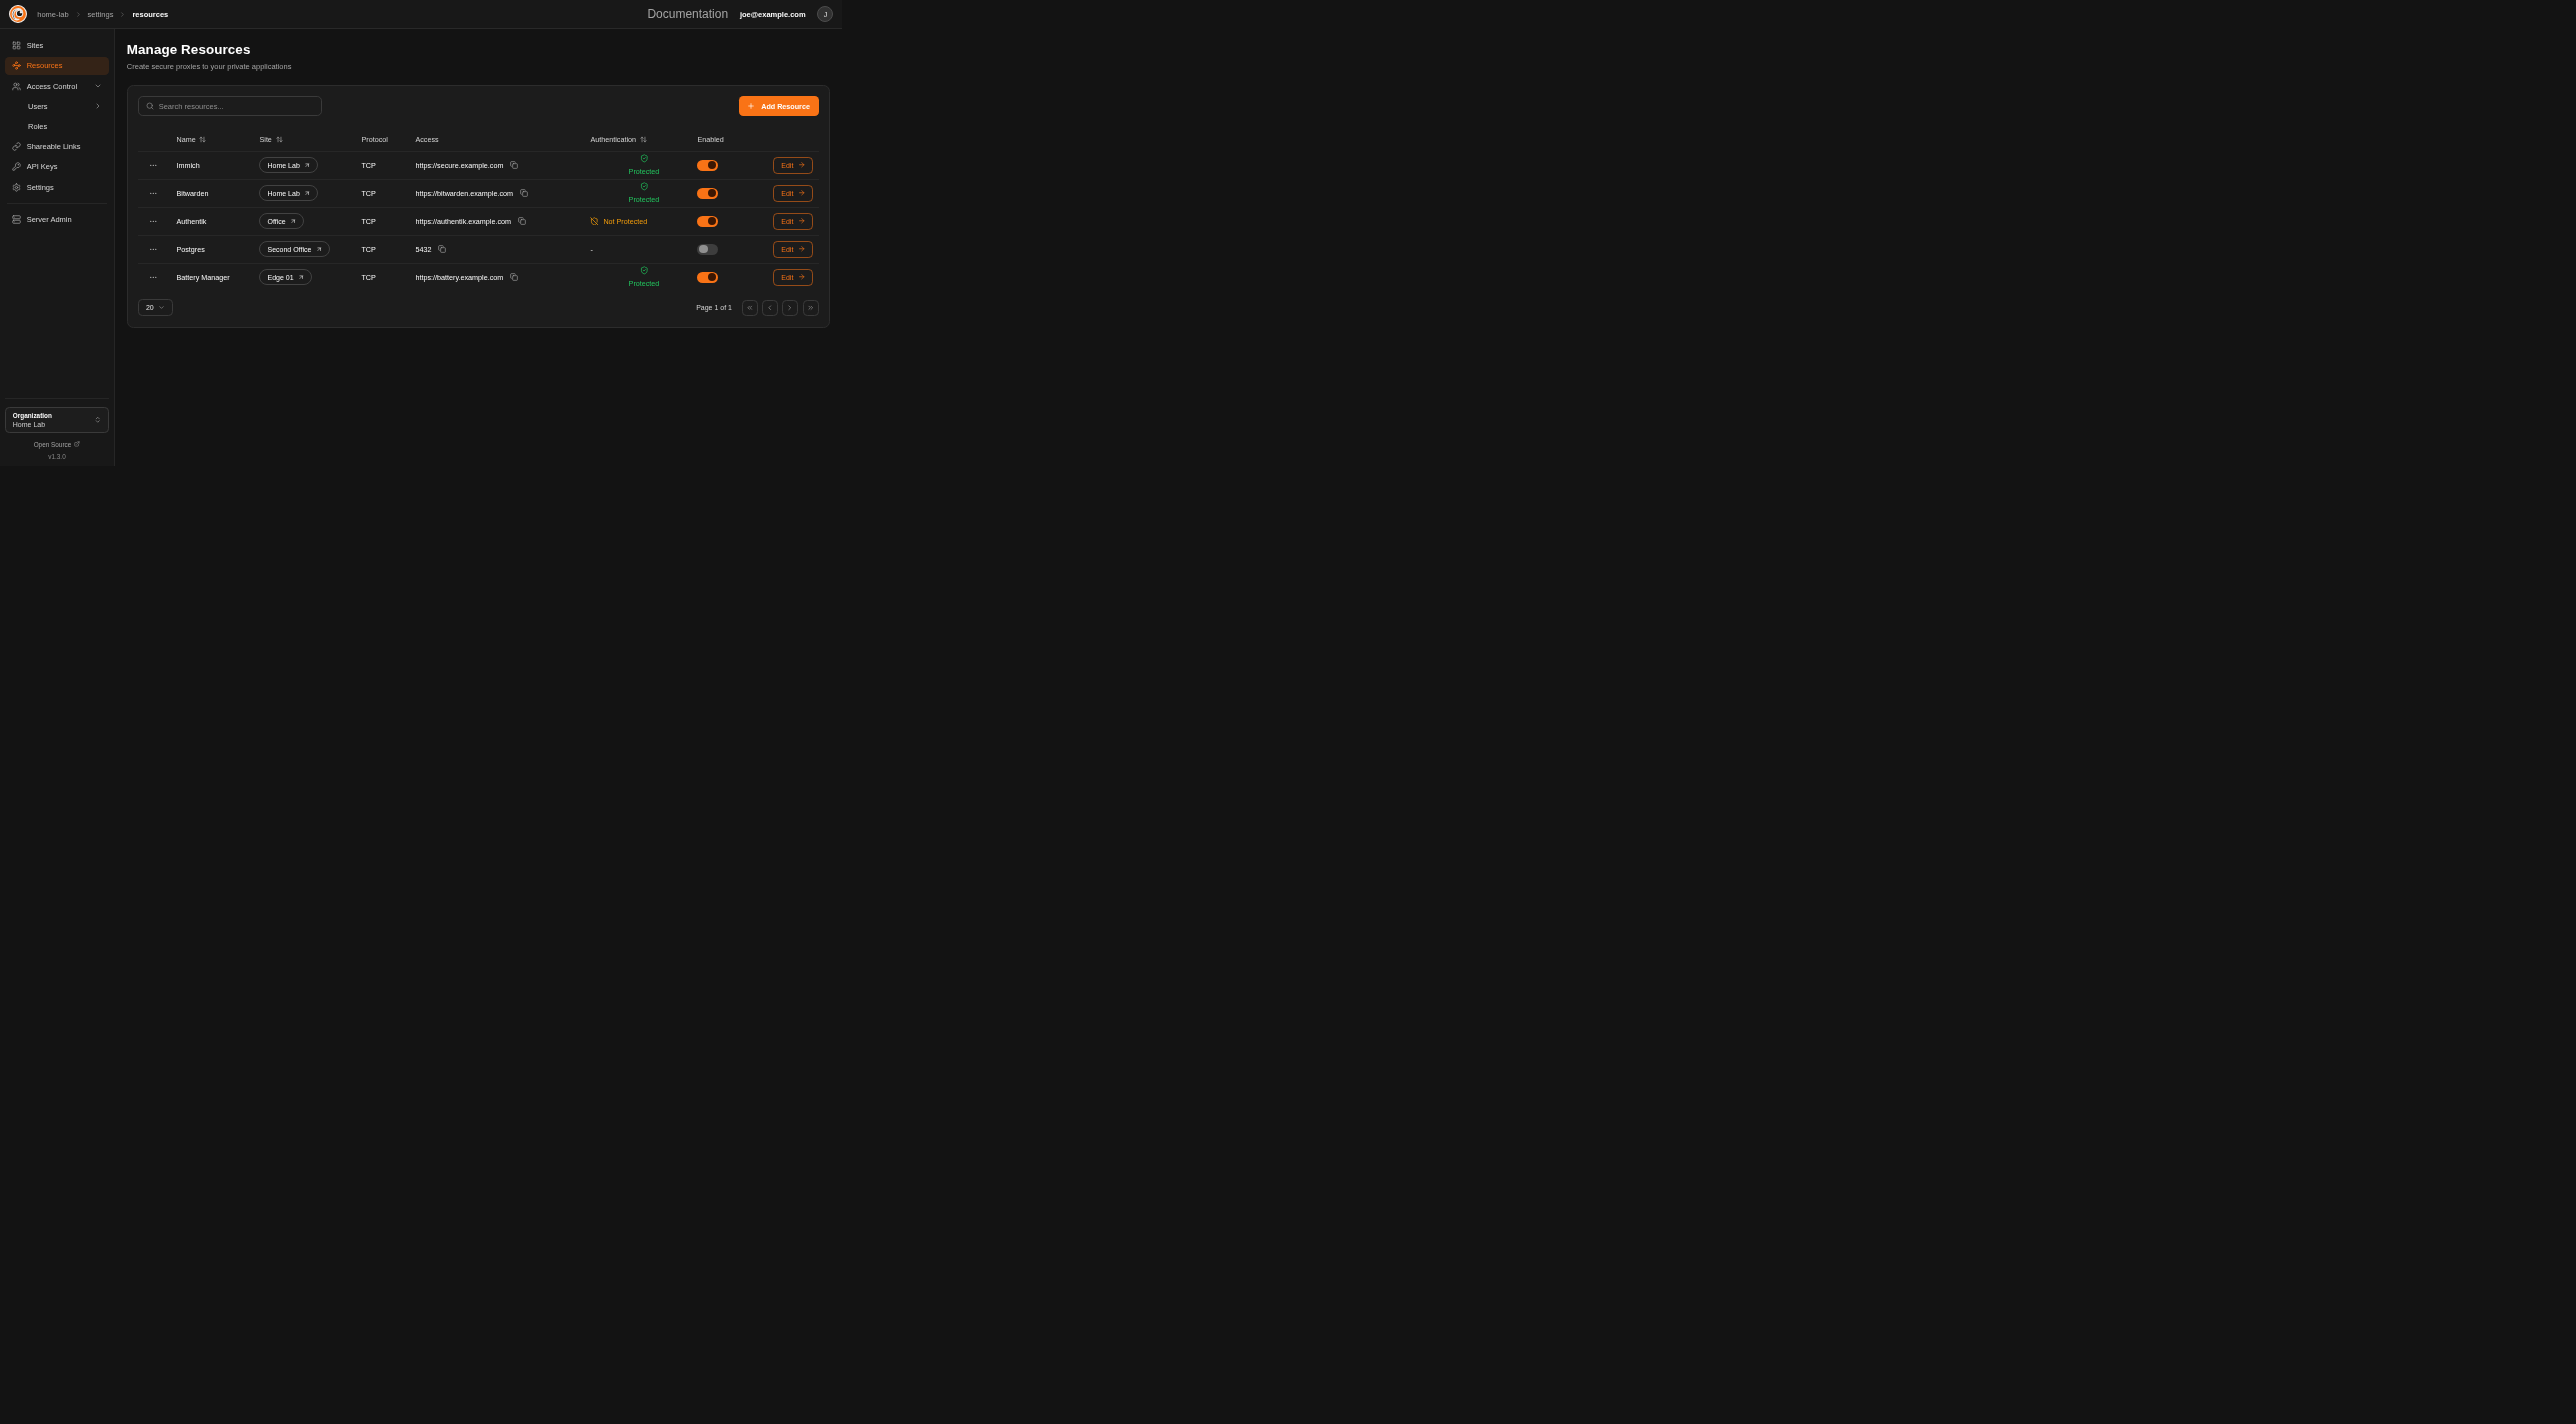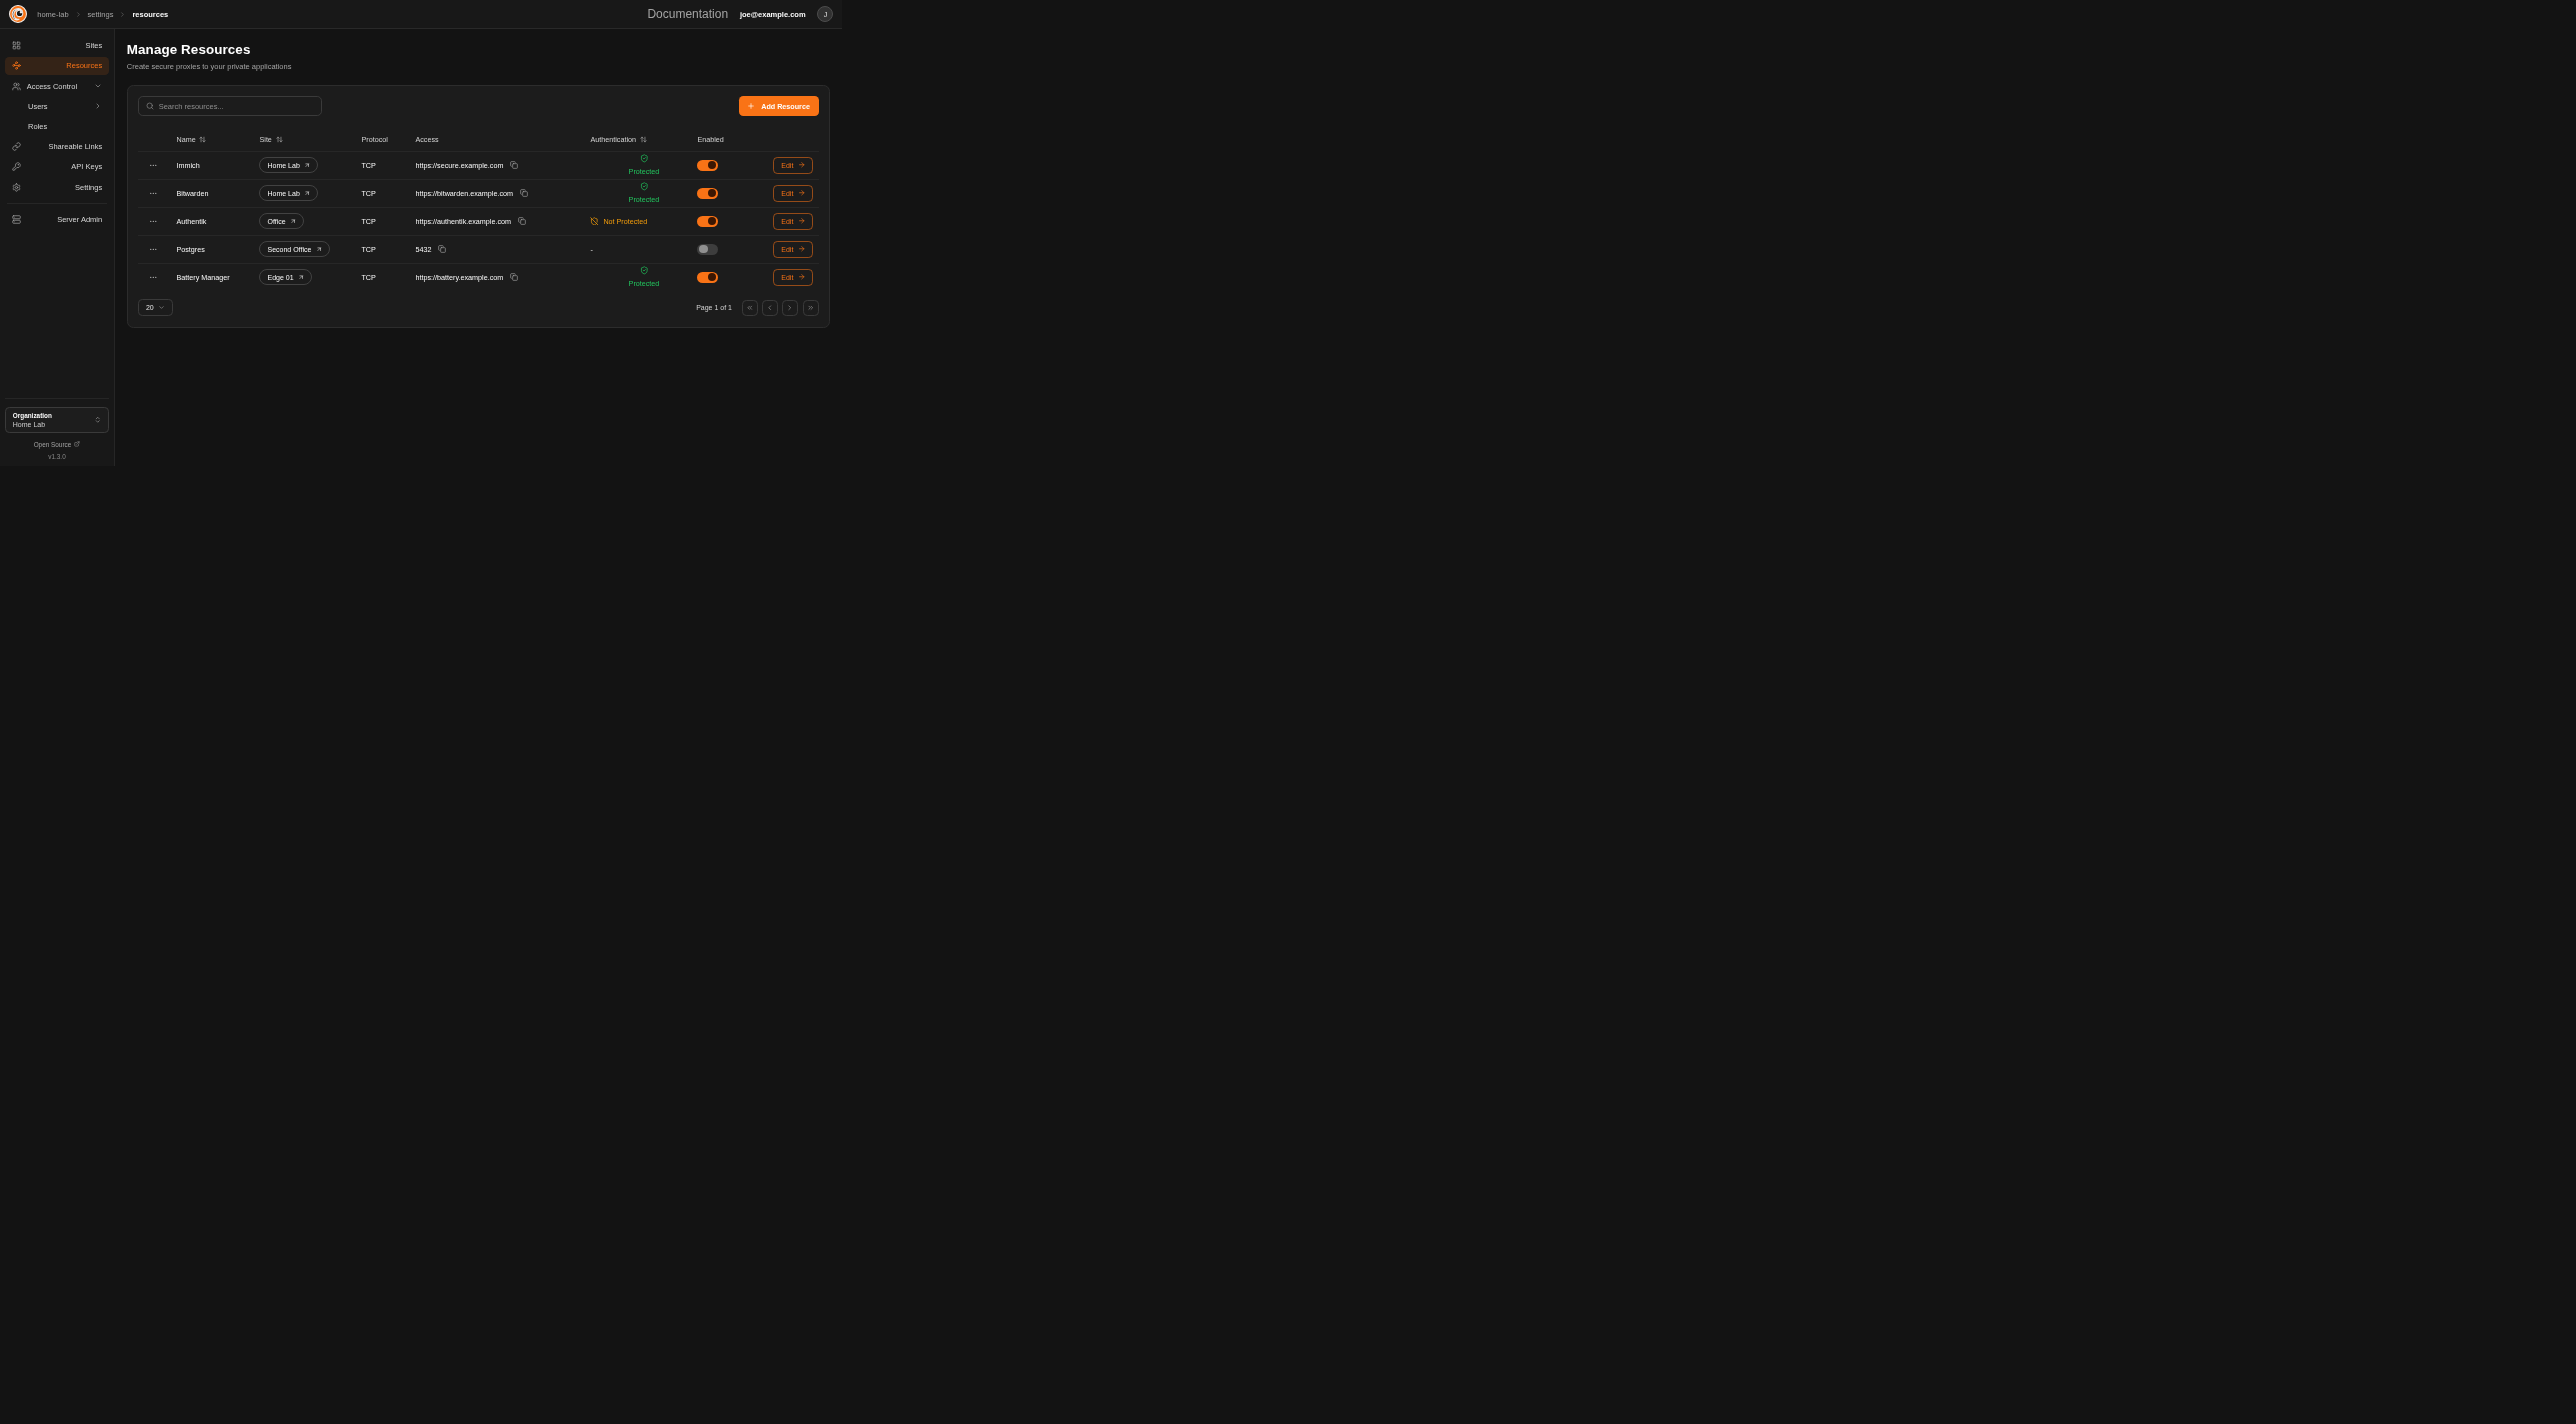--- a/index.html
+++ b/index.html
@@ -24,21 +24,21 @@
   .topbar-right { margin-left:auto; display:flex; align-items:center; gap:11.8px; }
   .doc-link { color:#a3a3a3; font-size:12px; cursor:pointer; }
   .user-email { color:#fafafa; font-size:7.5px; font-weight:700; cursor:pointer; }
   .avatar { width:16px; height:16px; border-radius:50%; background:#313131; border:0.5px solid #4d4d4d; display:flex; align-items:center; justify-content:center; font-size:7px; color:#e5e5e5; cursor:pointer; }
 
   
   .shell { display:flex; min-height:437px; }
 
   
   .sidebar { width:115px; flex:0 0 auto; background:#181818; border-right:0.5px solid #262626; display:flex; flex-direction:column; padding:7.5px 5.4px 6.4px; }
-  .side-item { display:flex; align-items:center; gap:5.9px; padding:4.8px 6.4px; border-radius:4.3px; font-size:7.5px; color:#d6d6d6; cursor:pointer; margin-bottom:1.6px;justify-content:space-between; }
+  .side-item { display:flex; align-items:center; gap:5.9px; padding:4.8px 6.4px; border-radius:4.3px; font-size:7.5px; color:#d6d6d6; cursor:pointer; margin-bottom:1.6px; }
   .side-item .icon { color:#9f9f9f; }
   .side-item.active { background:rgba(249,115,22,.13); color:#f97316; }
   .side-item.active .icon { color:#f97316; }
   .side-item .chev-end { margin-left:auto; color:#9f9f9f; }
   .side-sub { padding-left:22.6px; }
   .side-divider { height:0.5px; background:#262626; margin:5.4px 2.1px 6.4px; }
   .side-footer { margin-top:auto; border-top:0.5px solid #262626; padding-top:7.5px; }
   .org-box { border:0.5px solid #3a3a3a; background:#1d1d1d; border-radius:4.3px; padding:4.3px 6.4px; display:flex; align-items:center; justify-content:space-between; cursor:pointer; }
   .org-label { font-size:6.4px; font-weight:700; color:#fafafa; }
   .org-value { font-size:7px; color:#cfcfcf; margin-top:1.6px; }

